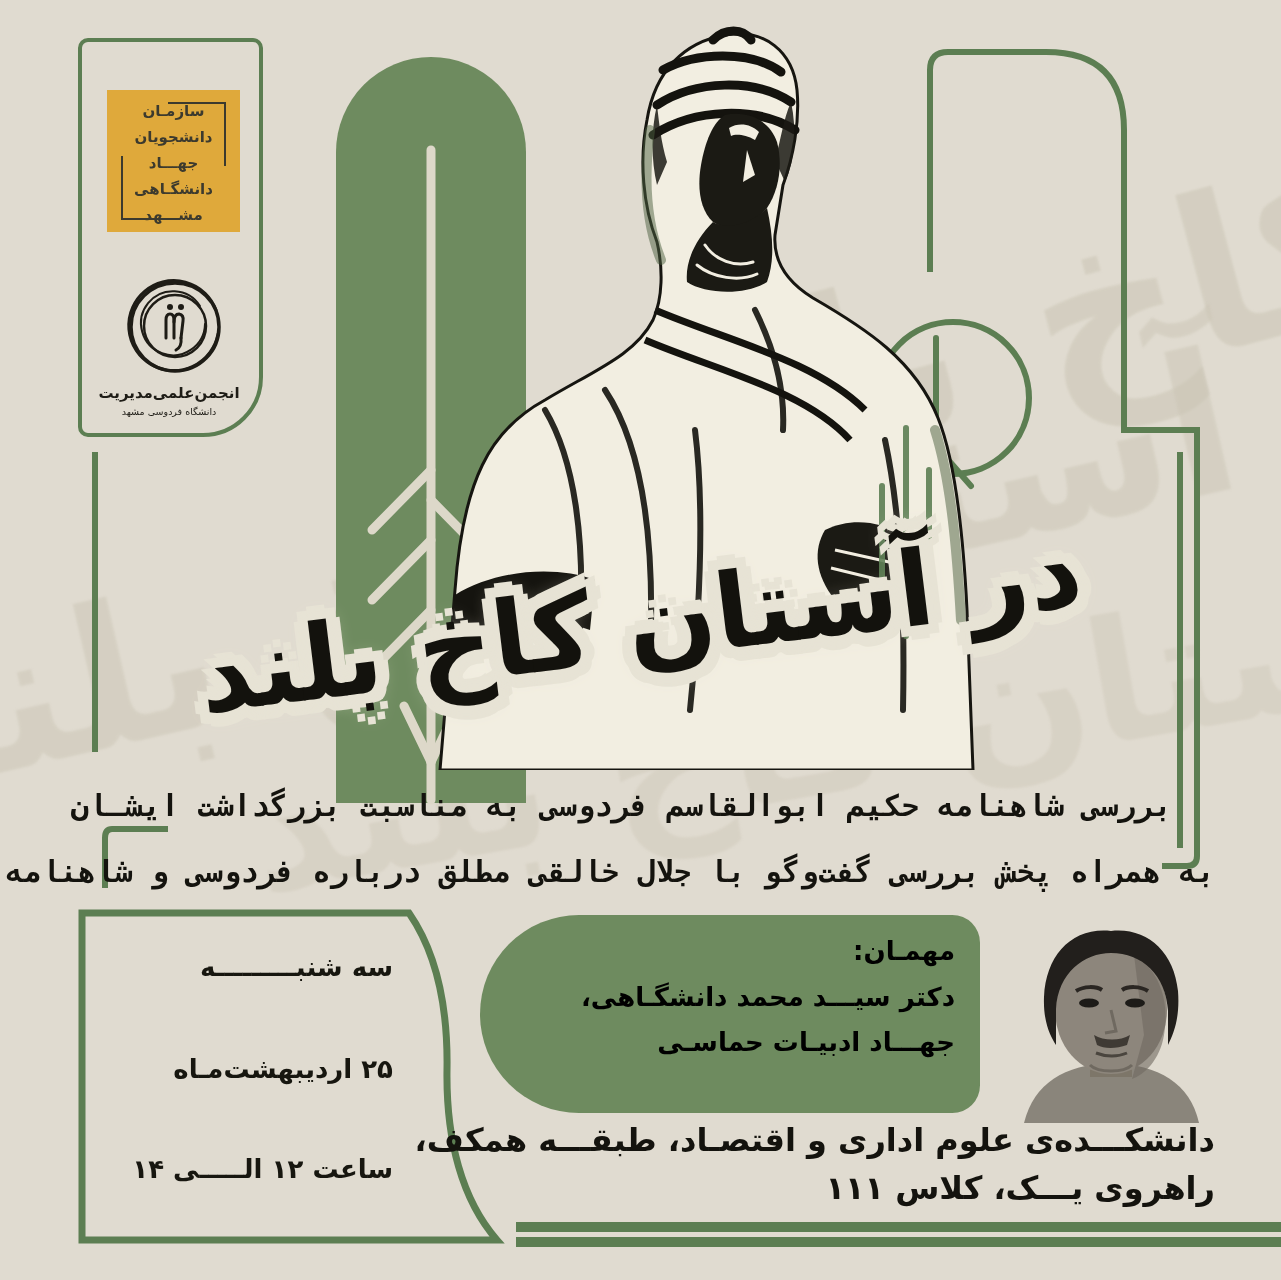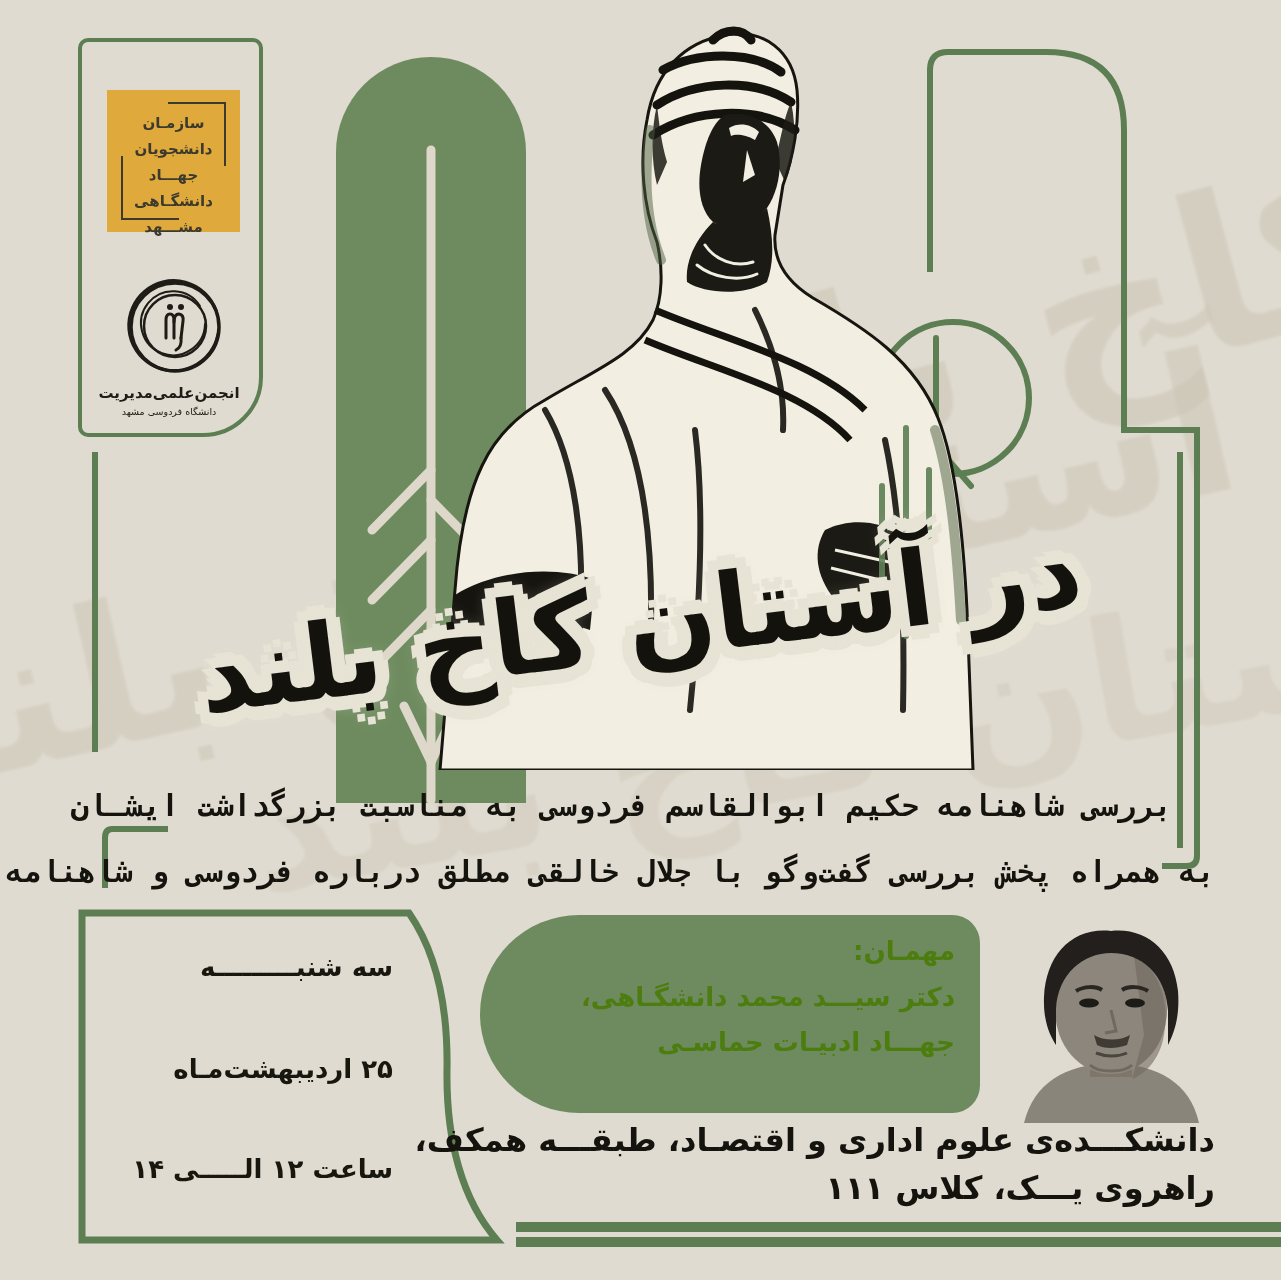--- a/index.html
+++ b/index.html
@@ -24,21 +24,21 @@
   .linework{position:absolute;left:0;top:0;z-index:3;}
   .statue{position:absolute;left:395px;top:10px;z-index:4;}
   
   .logo-frame{
     position:absolute;left:78px;top:38px;width:185px;height:399px;
     border:4px solid #5c7e52;border-radius:10px 10px 60px 10px;
     box-sizing:border-box;background:transparent;z-index:5;
   }
   .jahad{
     position:absolute;left:25px;top:48px;width:133px;height:142px;
-    background:#dfa93b;box-sizing:border-box;padding:20px 12px 0 12px;
+    background:#dfa93b;box-sizing:border-box;padding:8px 12px 0 12px;
     direction:rtl;text-align:center;
   }
   .jahad .ln{font-size:15px;line-height:26px;font-weight:bold;color:#3c3a2e;}
   .jahad .br-a,.jahad .br-b{position:absolute;}
   .br-a{top:12px;right:14px;width:56px;height:62px;border-top:2px solid #3c3a2e;border-right:2px solid #3c3a2e;}
   .br-b{bottom:12px;left:14px;width:56px;height:62px;border-bottom:2px solid #3c3a2e;border-left:2px solid #3c3a2e;}
   .assoc-svg{position:absolute;left:38px;top:232px;}
   .assoc-name{position:absolute;left:-8px;top:342px;width:190px;text-align:center;
     font-size:15px;font-weight:bold;color:#1e1c16;direction:rtl;}
   .assoc-sub{position:absolute;left:-8px;top:364px;width:190px;text-align:center;
@@ -64,21 +64,21 @@
     font-size:26px;color:#17160f;z-index:7;right:888px;}
   .sched.day{top:952px;}
   .sched.date{top:1054px;}
   .sched.time{top:1154px;}
   
   .guest-box{
     position:absolute;left:480px;top:915px;width:500px;height:198px;
     background:#6e8b5f;border-radius:100px 28px 28px 100px;z-index:5;
   }
   .guest-text{position:absolute;direction:rtl;white-space:nowrap;font-weight:bold;
-    font-size:26px;color:#4d7c0f;z-index:7;right:326px;}
+    font-size:26px;color:#000000;z-index:7;right:326px;}
   .g1{top:936px;}
   .g2{top:982px;}
   .g3{top:1027px;}
   .photo{position:absolute;left:994px;top:915px;z-index:7;}
   
   .venue{position:absolute;direction:rtl;white-space:nowrap;font-weight:bold;
     font-size:32px;color:#14130e;z-index:7;right:66px;}
   .v1{top:1121px;}
   .v2{top:1169px;}
 </style>

